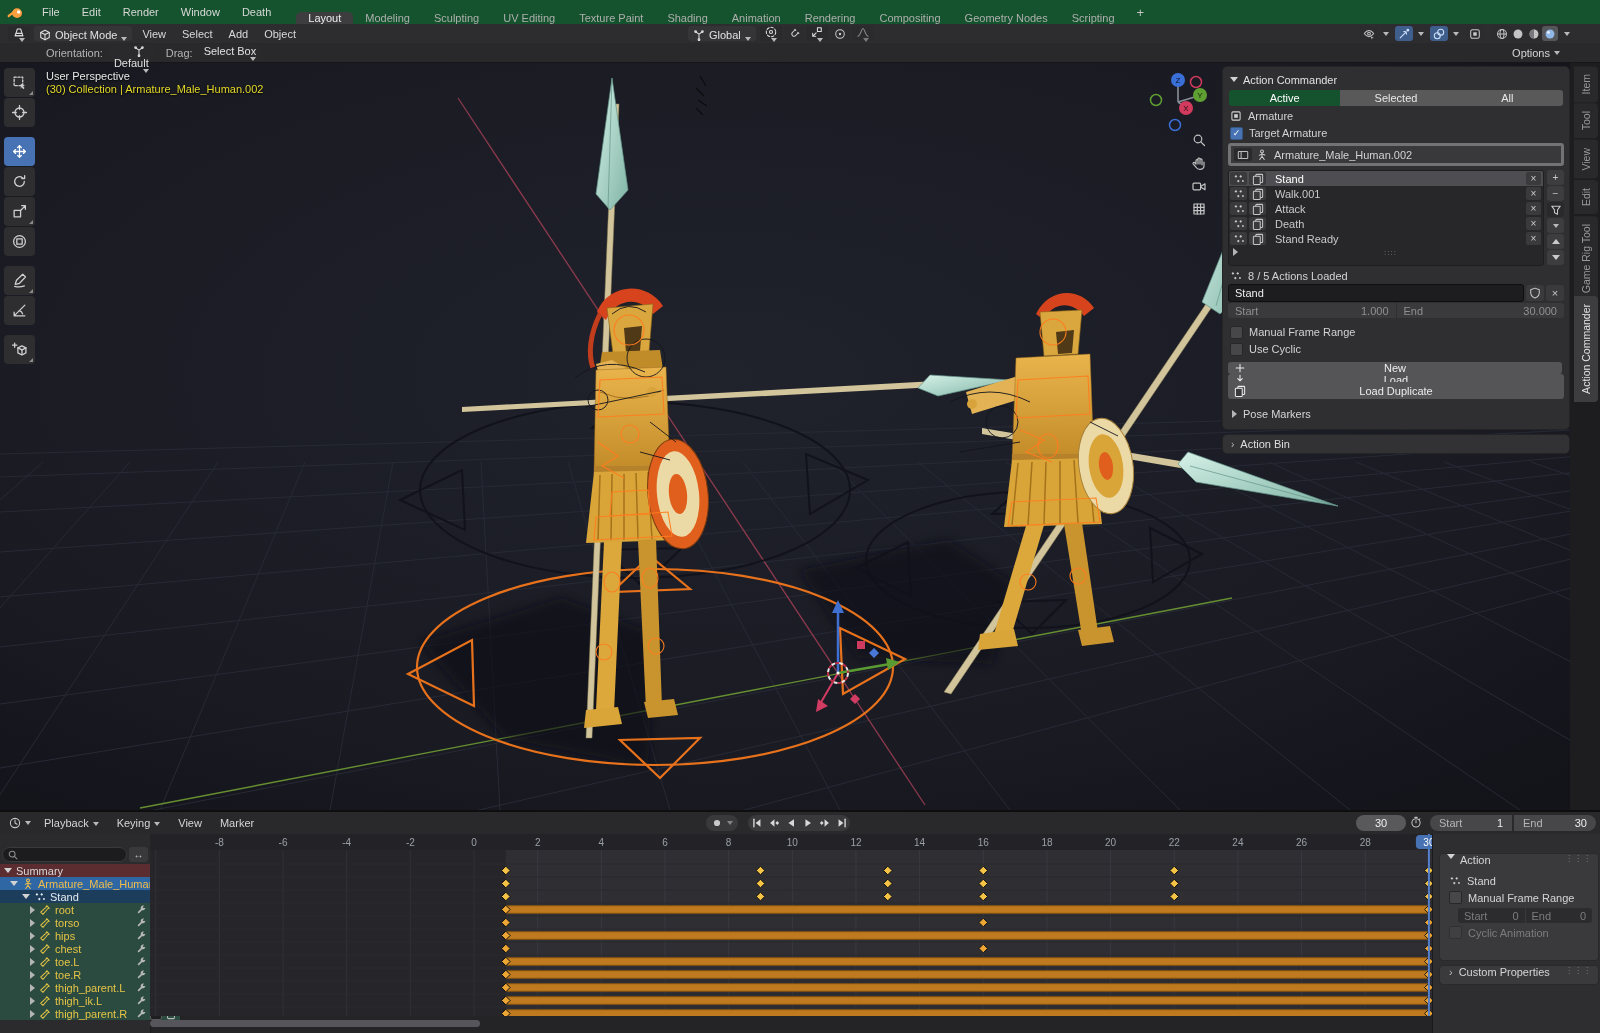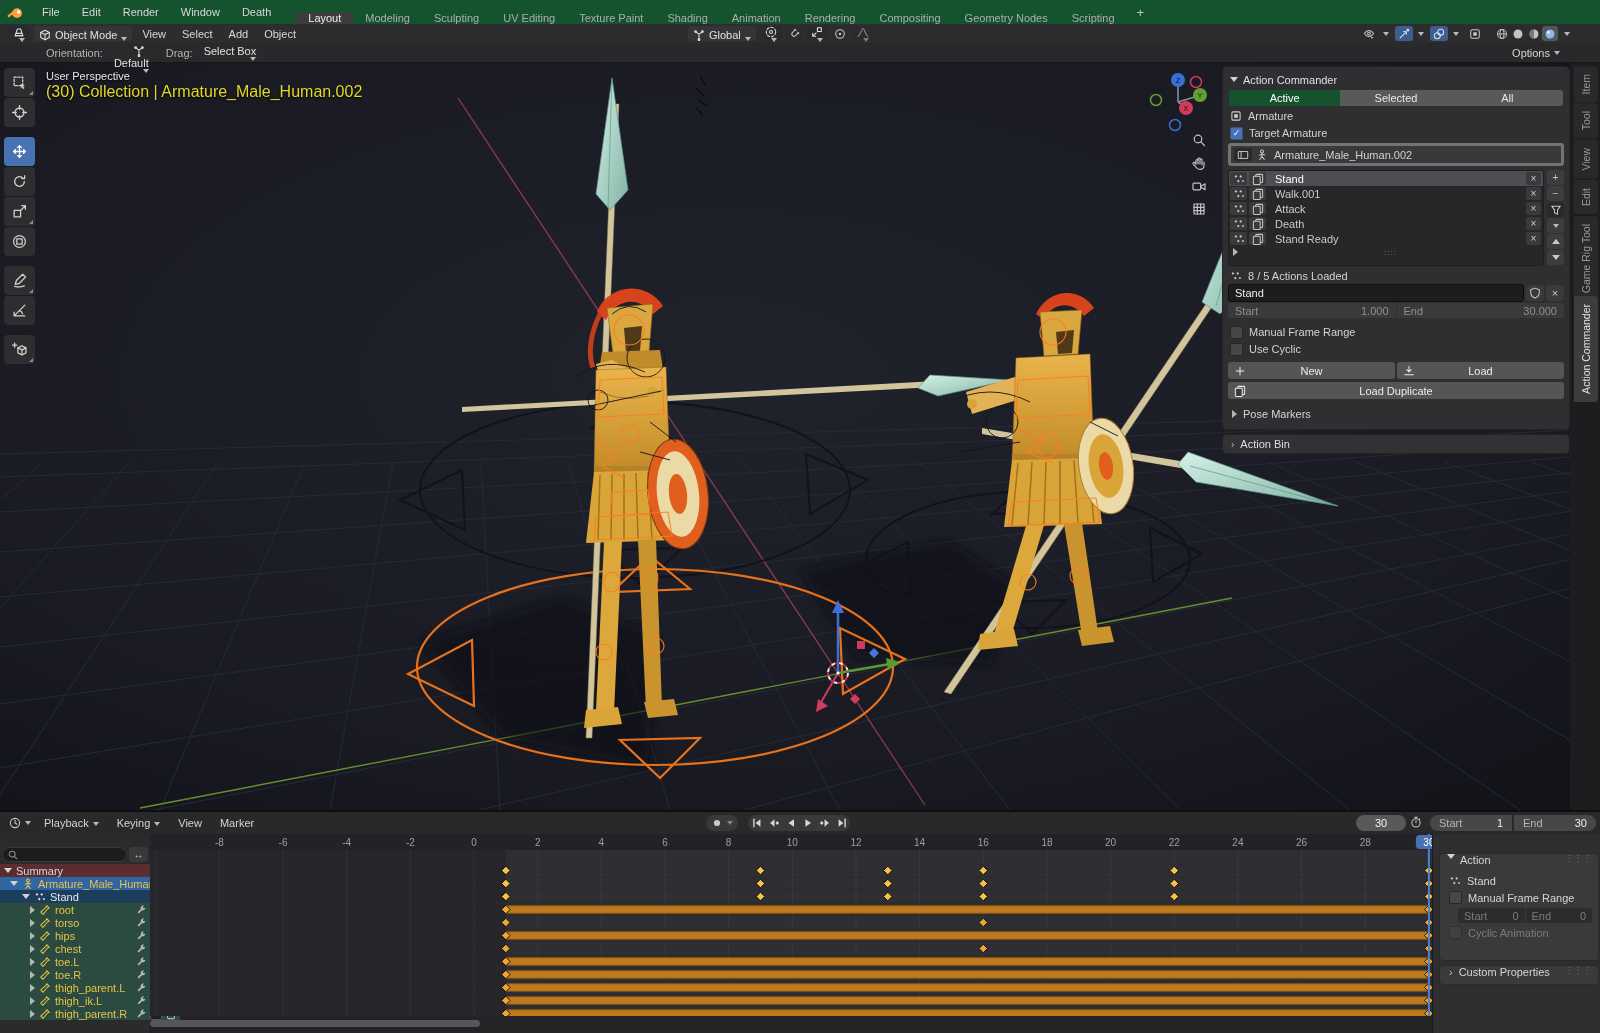--- a/index.html
+++ b/index.html
@@ -29,21 +29,21 @@
   .hbtn.on{background:#3f5e8c;color:#cfe2fb;}
   .hmenu{padding:0 8px;color:#d8d8d8;}
   .hlabel{color:#b4b4b4;margin:0 4px 0 10px;}
   .sphgroup{display:inline-flex;background:#2c2c2e;border-radius:3px;height:15px;align-items:center;padding:0 2px;}
   .sph{width:16px;height:15px;display:inline-flex;align-items:center;justify-content:center;color:#c3c3c3;border-radius:3px;}
   .sph.on{background:#55565a;color:#8fb8e8;}
   
   .viewport{position:absolute;left:0;top:62px;width:1600px;height:748px;overflow:hidden;}
   .scene{position:absolute;left:0;top:0;}
   .vplabel1{position:absolute;left:46px;top:8px;color:#e8e8e8;font-size:11px;text-shadow:0 1px 2px #000;}
-  .vplabel2{position:absolute;left:46px;top:21px;color:#e3d829;font-size:16px;text-shadow:0 1px 2px #000;}
+  .vplabel2{position:absolute;left:46px;top:21px;color:#e3d829;font-size:11px;text-shadow:0 1px 2px #000;}
   
   .ltool{position:absolute;left:4px;top:6px;display:flex;flex-direction:column;z-index:40;}
   .tbtn{width:31px;height:29px;background:#2e2e30;border-radius:4px;margin-bottom:1px;display:flex;align-items:center;justify-content:center;color:#cfcfcf;position:relative;}
   .tbtn.gap{margin-top:9px;}
   .tbtn.active{background:#4772b3;color:#fff;}
   .tbtn .corner{position:absolute;right:2px;bottom:2px;width:0;height:0;border-left:4px solid transparent;border-bottom:4px solid #8a8a8a;}
   
   .gizmo{position:absolute;left:1146px;top:8px;z-index:30;}
   .sideicons{position:absolute;left:1190px;top:70px;display:flex;flex-direction:column;z-index:30;}
   .sideicons .si{width:18px;height:16px;margin-bottom:7px;color:#c3c3c3;display:flex;align-items:center;justify-content:center;}
@@ -76,21 +76,21 @@
   .sbt{width:17px;height:15px;background:#3d3d40;border-radius:3px;margin-bottom:1px;display:flex;align-items:center;justify-content:center;color:#c9c9c9;font-size:10px;}
   .sbt.dark{background:#29292b;}
   .namefield{display:flex;align-items:center;margin-top:2px;height:16px;}
   .nf{flex:1;height:16px;background:#1d1d1f;border:1px solid #0f0f10;border-radius:3px;color:#ededed;display:flex;align-items:center;padding-left:6px;}
   .nfb{width:18px;height:16px;background:#3a3a3d;border-radius:3px;margin-left:2px;display:inline-flex;align-items:center;justify-content:center;color:#c9c9c9;}
   .serow{display:flex;height:15px;margin-top:2px;}
   .sef{flex:1;background:#3a3a3c;color:#8f8f8f;display:flex;align-items:center;padding:0 7px;}
   .sef:first-child{border-radius:3px 0 0 3px;margin-right:1px;}
   .sef:last-child{border-radius:0 3px 3px 0;}
   .sef .v{margin-left:auto;}
-  .btnrow{display:flex;height:17px;margin-top:6px;}
+  .btnrow{display:flex;height:17px;margin-top:6px;flex-direction:column;}
   .bbtn{flex:1;background:#555558;border-radius:3px;color:#ececec;display:flex;align-items:center;padding:0 6px;margin-right:2px;position:relative;}
   .bbtn:last-child{margin-right:0;}
   .bbtn .lbl{position:absolute;left:0;right:0;text-align:center;}
   .npfold{display:flex;align-items:center;height:15px;margin-top:7px;color:#d5d5d5;}
   .npfold .tri{margin:0 6px 0 4px;}
   .npbox2{margin-top:4px;background:#323234;border:1px solid #242426;border-radius:5px;height:18px;display:flex;align-items:center;color:#dedede;}
   .npbox2 .car{margin:0 6px 0 8px;color:#b9b9b9;font-size:10px;}
   
   .vtabs{position:absolute;left:1570px;top:0;width:30px;height:748px;background:#1d1d1f;z-index:44;}
   .vtab{position:absolute;left:4px;width:24px;background:#29292b;color:#9a9a9a;border-radius:4px 0 0 4px;writing-mode:vertical-rl;transform:rotate(180deg);display:flex;align-items:center;justify-content:center;padding:8px 0;font-size:10.5px;}

